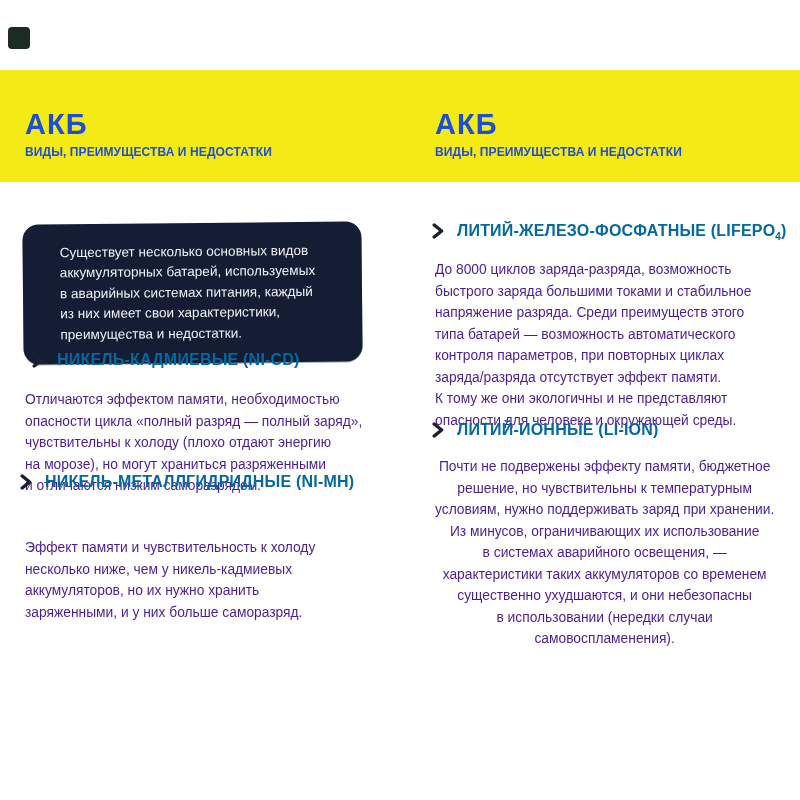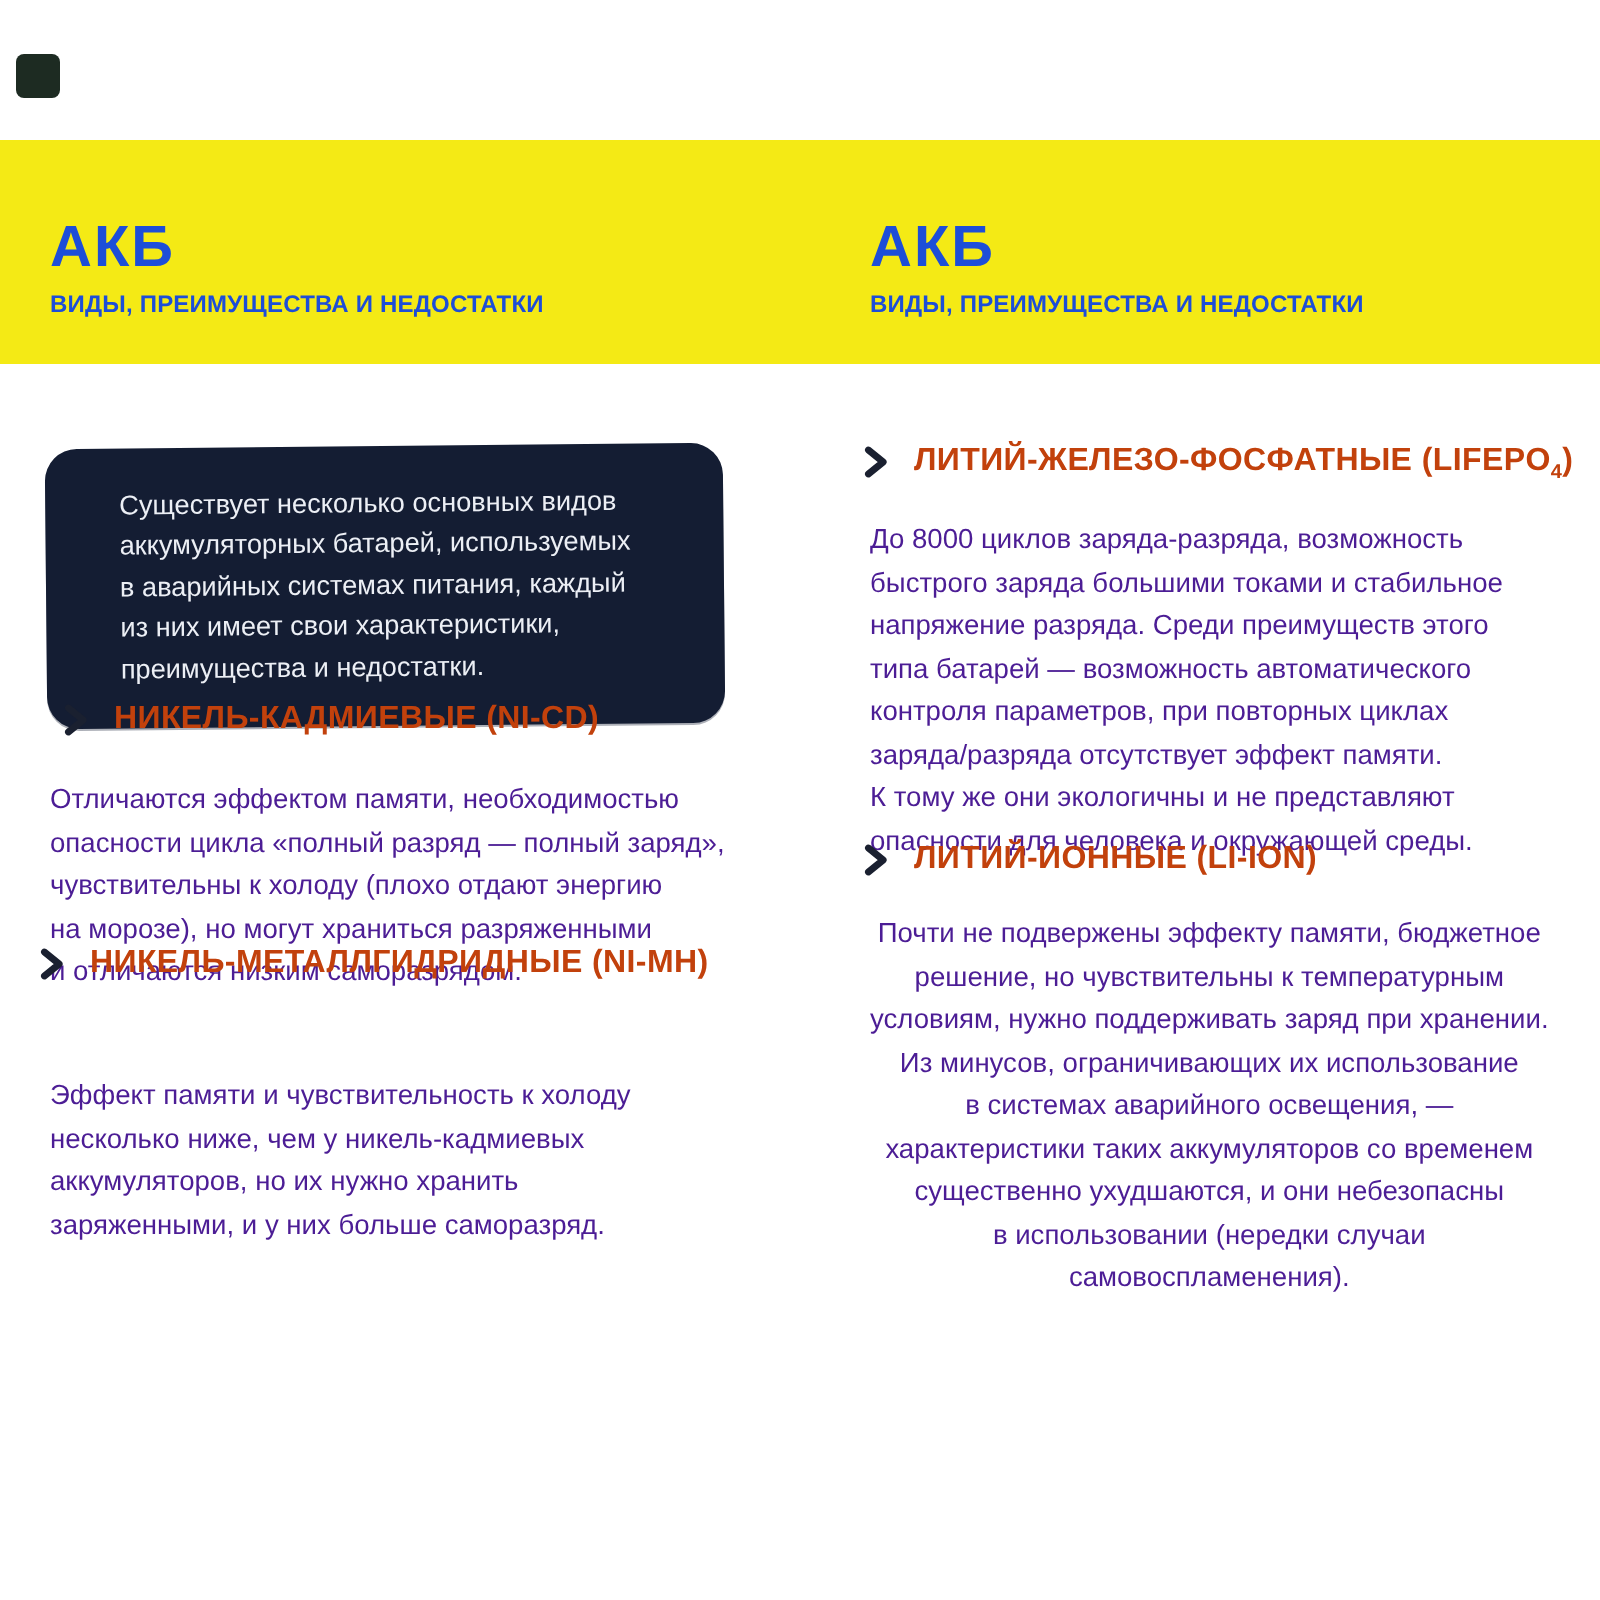--- a/index.html
+++ b/index.html
@@ -23,21 +23,21 @@
   .header-right{left:435px;}
   .intro-box{
     position:absolute;left:23px;top:223px;width:272px;
     padding:19px 30px 19px 37px;
     background:#141d33;color:#eceff5;border-radius:16px;
     transform:rotate(-.55deg);
     box-shadow:0 1px 0 rgba(20,29,51,.35);
   }
   .intro-box p{margin:0;font-size:13.6px;line-height:1.5;white-space:pre-line;}
   .section-title{
-    position:absolute;display:flex;align-items:flex-start;gap:13px;color:#c2410c;
+    position:absolute;display:flex;align-items:flex-start;gap:13px;color:#0369a1;
   }
   .section-title svg{flex:none;margin-top:1px;}
   .section-title .label{font-size:16px;font-weight:bold;letter-spacing:.2px;line-height:1.15;}
   .section-title sub{font-size:10px;line-height:0;}
   .body-text{
     position:absolute;margin:0;font-size:13.8px;line-height:1.56;
     color:#4c1d95;white-space:pre-line;
   }
 </style>
 </head>

